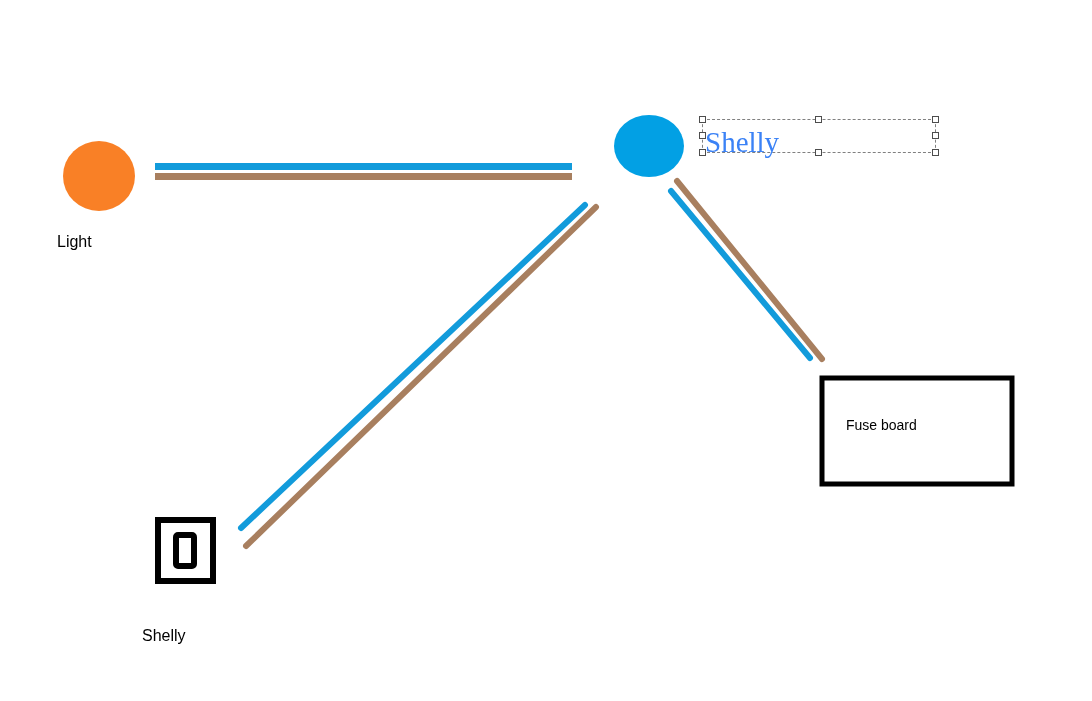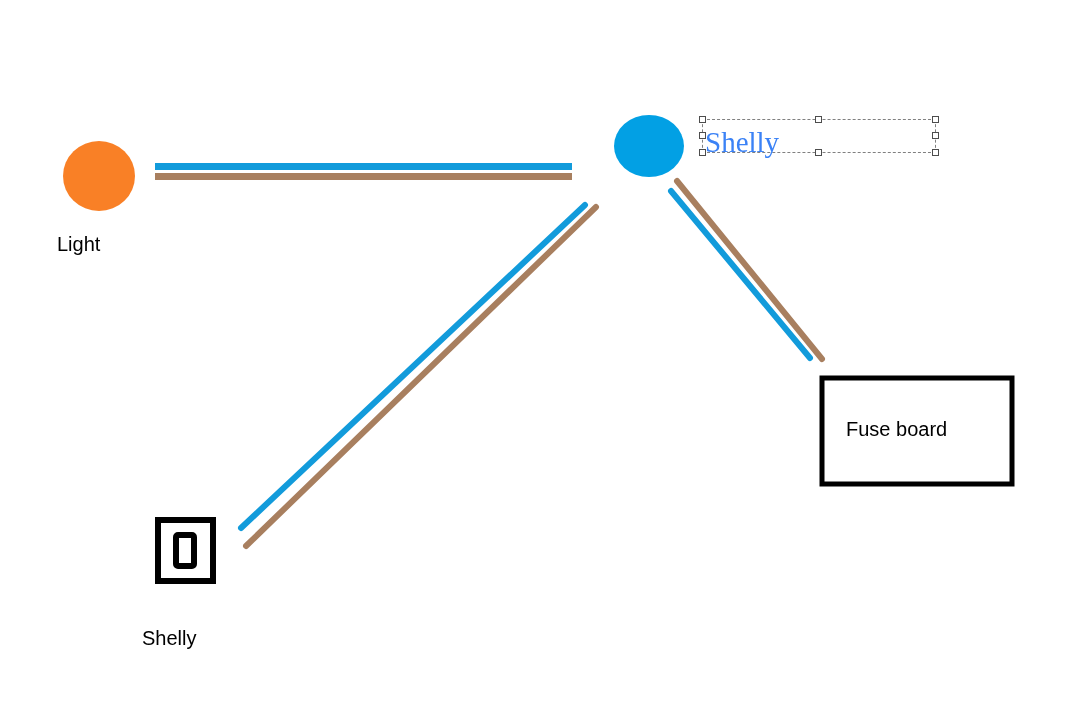--- a/index.html
+++ b/index.html
@@ -20,31 +20,31 @@
   #diagram-svg {
     position: absolute;
     left: 0;
     top: 0;
     width: 1092px;
     height: 701px;
   }
   .node-label {
     position: absolute;
     font-family: "Liberation Sans", sans-serif;
-    font-size: 20px;
+    font-size: 16px;
     color: #000000;
     white-space: nowrap;
     line-height: 1.1;
   }
   #light-label { left: 57px;  top: 233px; }
   #switch-label { left: 142px; top: 627px; }
   #fuseboard-label {
     left: 846px;
     top: 418px;
-    font-size: 20px;
+    font-size: 14px;
   }
 
   
   #shelly-textbox {
     position: absolute;
     left: 702px;
     top: 119px;
     width: 234px;
     height: 34px;
     box-sizing: border-box;

